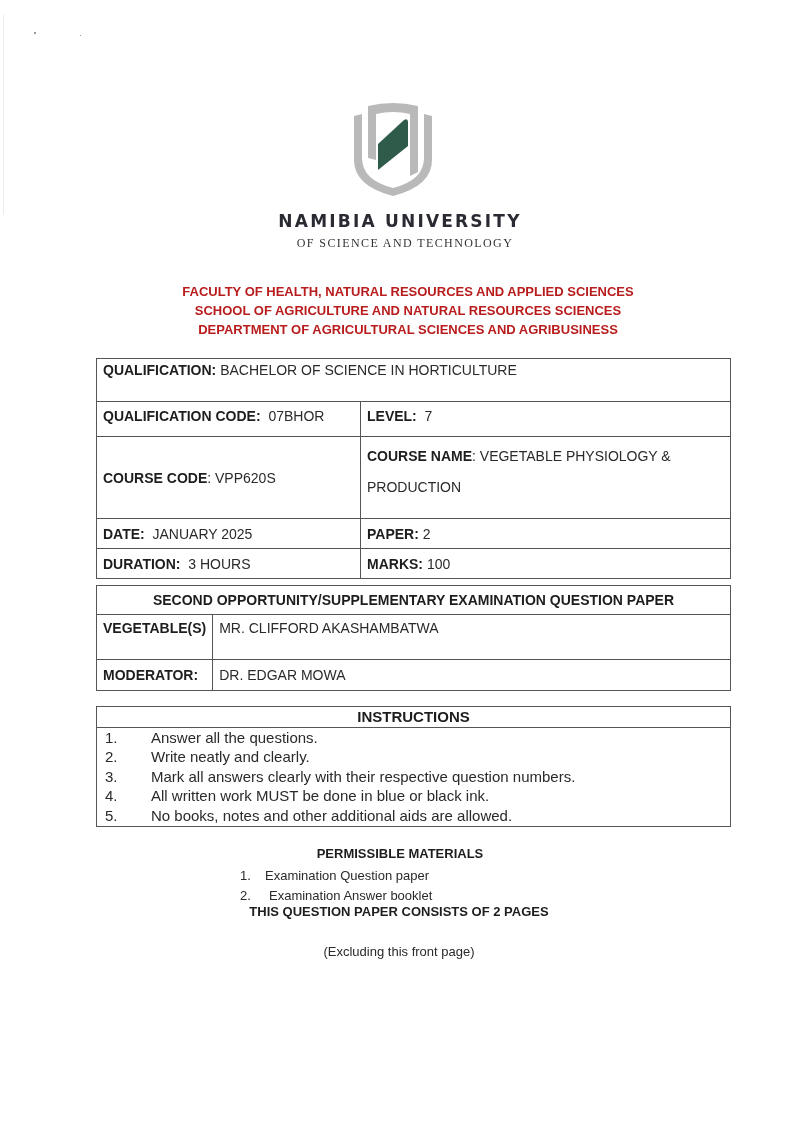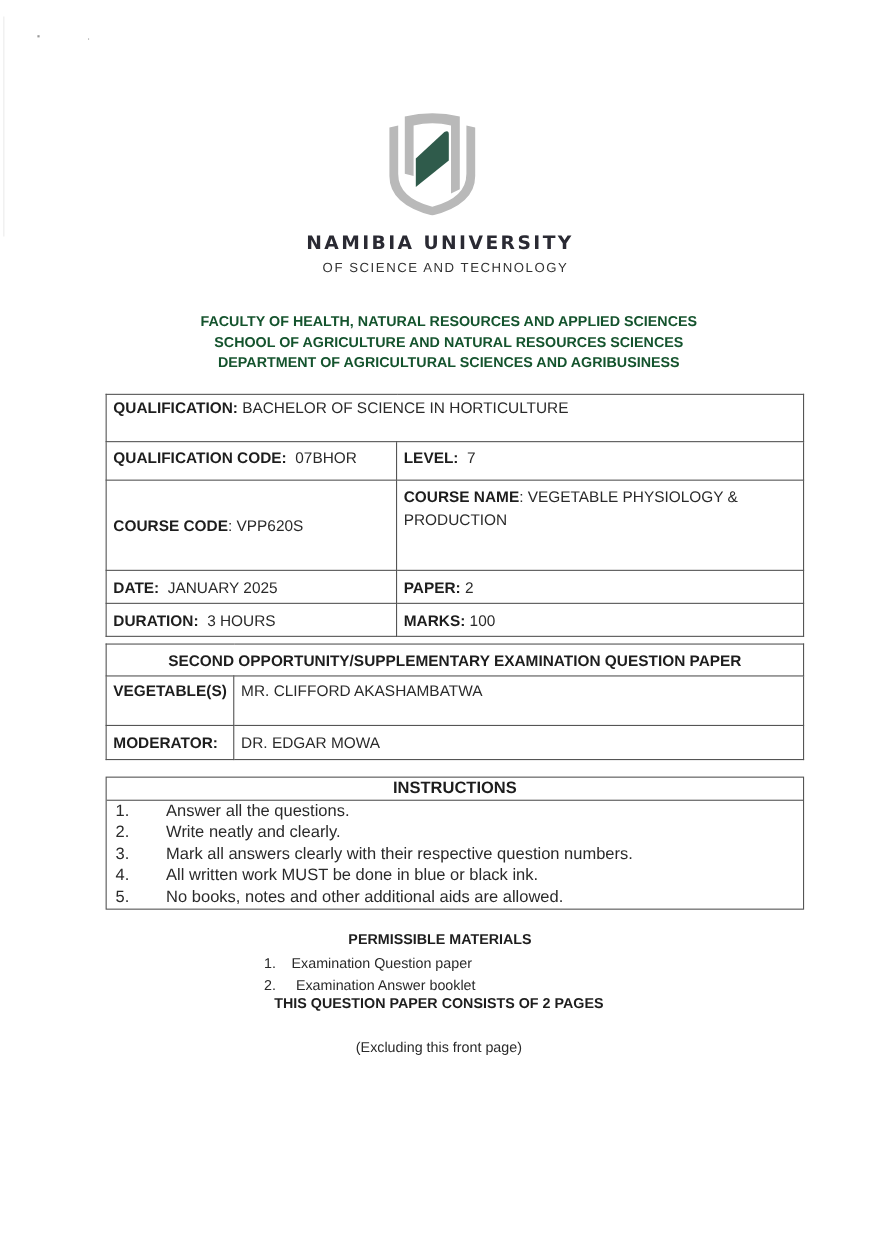--- a/index.html
+++ b/index.html
@@ -43,37 +43,37 @@
       font-weight: bold;
       letter-spacing: 2.2px;
       color: #2a2a33;
       padding-left: 6px;
     }
     .uni-sub {
       position: absolute;
       left: 0; right: 0;
       top: 236px;
       text-align: center;
-      font-family: Liberation Sans, sans-serif;
+      font-family: Liberation Serif, serif;
       font-size: 12px;
       letter-spacing: 1.4px;
       color: #333;
       padding-left: 4px;
       margin-left: 12px;
     }
 
     .faculty {
       position: absolute;
       left: 0; right: 0;
       top: 282px;
       text-align: center;
       font-size: 13px;
       font-weight: bold;
       line-height: 19px;
-      color: #14532d;
+      color: #b91c1c;
       padding-left: 22px;
     }
 
     table {
       position: absolute;
       border-collapse: collapse;
       font-size: 14px;
       color: #2a2a2a;
     }
     td {
@@ -83,21 +83,21 @@
     }
     td b { color: #1d1d1d; }
 
     
     .t1 { left: 96px; top: 358px; width: 635px; }
     .t1 td.c1 { width: 251px; }
     .t1 .r1 td { height: 39px; padding-top: 3px; }
     .t1 .r2 td { height: 28px; padding-top: 6px; }
     .t1 .r3 td { height: 77px; }
     .t1 .r3 td.c1 { vertical-align: middle; }
-    .t1 .r3 td.c2 { padding-top: 4px; line-height: 21px; }
+    .t1 .r3 td.c2 { padding-top: 4px; line-height: 31px; }
     .t1 .r4 td { height: 29px; vertical-align: middle; }
     .t1 .r5 td { height: 29px; vertical-align: middle; }
 
     
     .t2 { left: 96px; top: 585px; width: 635px; }
     .t2 .hd td { height: 28px; text-align: center; vertical-align: middle; font-weight: bold; color: #1d1d1d; }
     .t2 td.c1 { width: 98px; font-weight: bold; color: #1d1d1d; }
     .t2 .r1 td { height: 39px; padding-top: 5px; }
     .t2 .r2 td { height: 30px; vertical-align: middle; }
 

